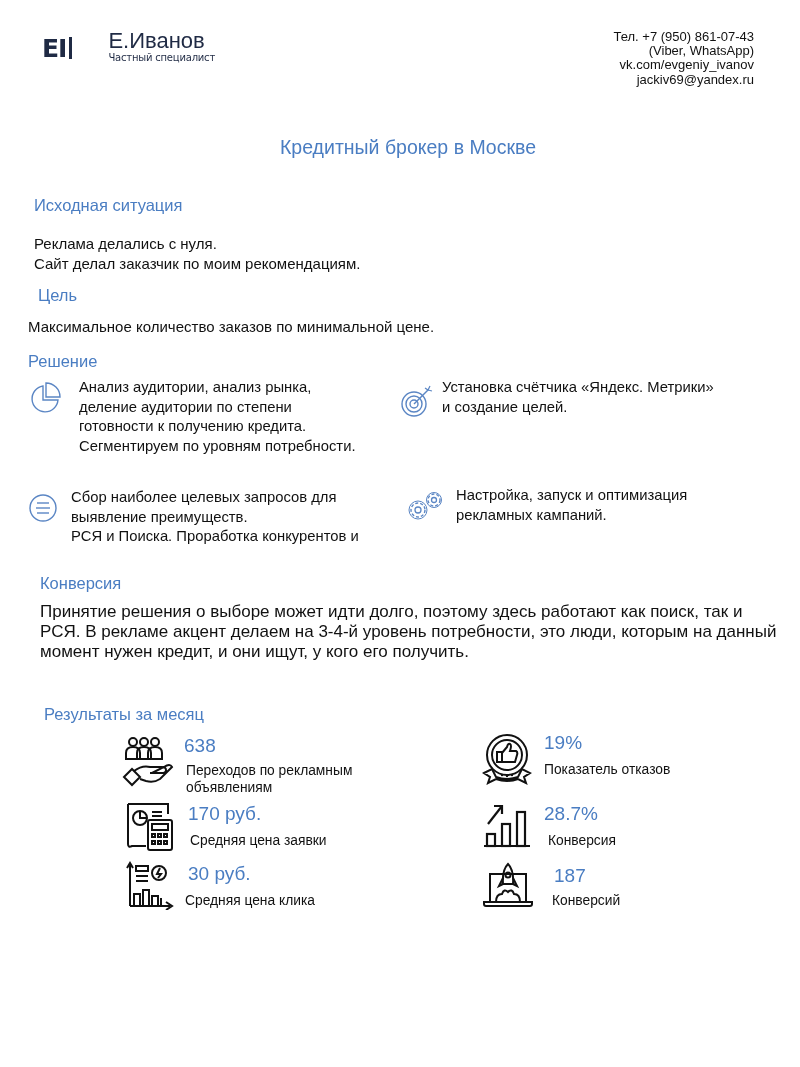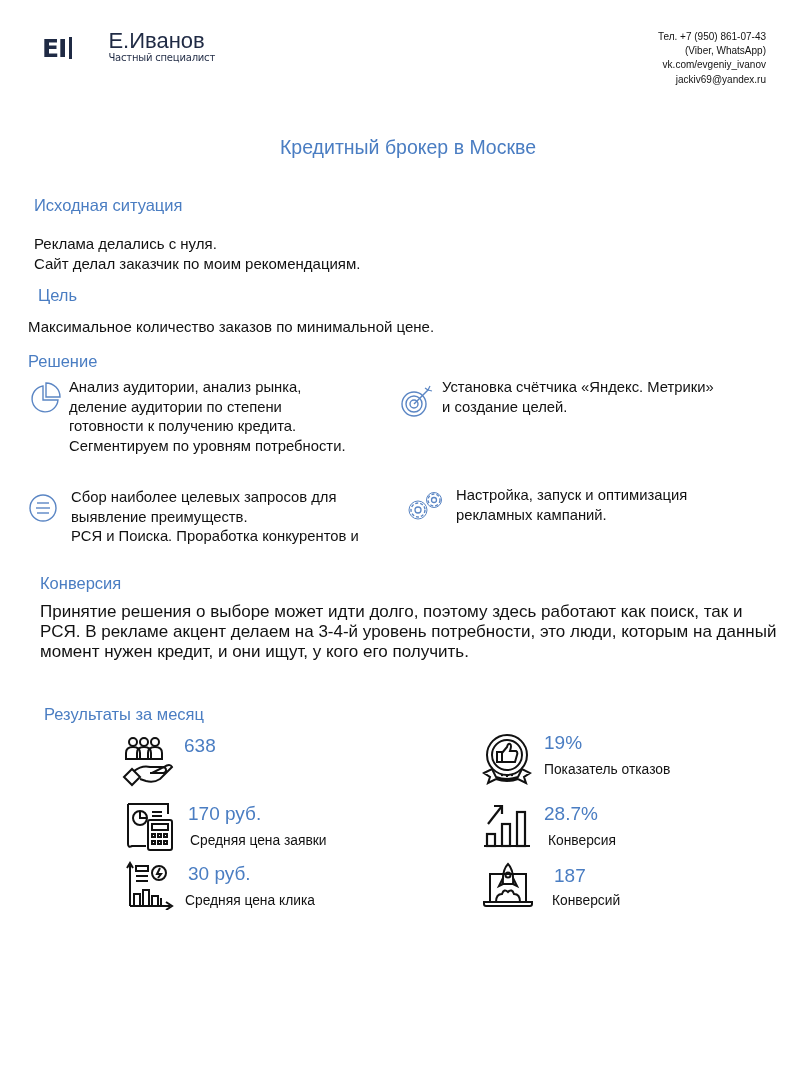--- a/index.html
+++ b/index.html
@@ -8,21 +8,21 @@
   .abs { position: absolute; }
 
   
   .logo { left: 42px; top: 27px; height: 36px; display: flex; align-items: flex-end; gap: 32px; }
   .logo-mark { font-family: "DejaVu Sans", sans-serif; font-weight: bold; font-size: 25px; color: #1f2a44; letter-spacing: -1px; line-height: 28px; }
   .logo-mark .bar { display:inline-block; width:3px; height:22px; background:#1f2a44; margin-left:3px; vertical-align: -2px; }
   .logo-text { margin-left: 4px; display: flex; flex-direction: column; }
   .logo-name { font-size: 22px; color: #1f2a44; line-height: 22px; font-family: "Liberation Sans", sans-serif; }
   .logo-sub { font-size: 10px; color: #1f2a44; line-height: 11px; margin-top: 0px; font-family: "DejaVu Sans", sans-serif; letter-spacing: -0.2px; }
 
-  .contacts { right: 34px; top: 30px; text-align: right; font-size: 10px; line-height: 14.2px; color: #111; }
+  .contacts { right: 46px; top: 30px; text-align: right; font-size: 13px; line-height: 14.2px; color: #111; }
   .contacts div { white-space: nowrap; }
 
   .page-title { left: 0; width: 816px; top: 136px; text-align: center; font-size: 19.5px; color: #4a7dc2; }
 
   .h2 { font-size: 16.5px; color: #4a7dc2; white-space: nowrap; }
   .para { font-size: 15px; line-height: 20px; color: #111; white-space: nowrap; }
 
   .sol-item { display: flex; align-items: flex-start; }
   .sol-icon { width: 36px; height: 36px; flex: none; }
   .sol-text { font-size: 14.8px; line-height: 19.5px; color: #111; white-space: nowrap; }
@@ -56,21 +56,21 @@
 <div class="abs para" style="left:34px; top:234px;">
   <div>Реклама делались с нуля.</div>
   <div>Сайт делал заказчик по моим рекомендациям.</div>
 </div>
 
 <div class="abs h2" style="left:38px; top:286px;">Цель</div>
 <div class="abs para" style="left:28px; top:317px;">Максимальное количество заказов по минимальной цене.</div>
 
 <div class="abs h2" style="left:28px; top:352px;">Решение</div>
 
-<div class="abs sol-item" style="left:28px; top:378px;">
+<div class="abs sol-item" style="left:28px; top:378px;gap:10px;">
   <svg class="sol-icon" style="width:36px;height:34px;margin-top:2px" viewBox="0 0 36 34">
     <path d="M15 6 A13 13 0 1 0 30 20 L15 20 Z" fill="none" stroke="#5b86c4" stroke-width="1.4"></path>
     <path d="M18 3 L18 17 L32 17 A14 14 0 0 0 18 3 Z" fill="none" stroke="#5b86c4" stroke-width="1.4"></path>
   </svg>
   <div class="sol-text" style="margin-left:5px">
     <div>Анализ аудитории, анализ рынка,</div>
     <div>деление аудитории по степени</div>
     <div>готовности к получению кредита.</div>
     <div>Сегментируем по уровням потребности.</div>
   </div>
@@ -136,20 +136,24 @@
         <circle cx="33" cy="9" r="4"></circle>
       <path d="M4 26 V20 Q4 14 11 14 Q18 14 18 20 V26 Z"></path>
       <path d="M15 26 V20 Q15 14 22 14 Q29 14 29 20 V26"></path>
       <path d="M26 26 V20 Q26 14 33 14 Q40 14 40 20 V26 H4"></path>
       <path d="M2 44 L10 36 L18 44 L10 52 Z"></path>
       <path d="M12 38 Q20 32 28 34 L40 34 Q44 34 44 37 Q44 40 40 40 L28 40 M30 40 L42 34 Q48 30 50 34 L38 46 Q32 50 24 48 L18 46"></path>
     </g>
   </svg>
   <div style="margin-left:10px; margin-top:1px">
     <div class="res-value">638</div>
+    <div class="res-label" style="margin-left:2px; margin-top:4px">
+      <div>Переходов по рекламным</div>
+      <div>объявлениям</div>
+    </div>
   </div>
 </div>
 
 <div class="abs res" style="left:480px; top:733px;">
   <svg class="res-icon" width="54" height="52" viewBox="0 0 54 52">
     <g fill="none" stroke="#111" stroke-width="2">
       <circle cx="27" cy="22" r="20"></circle>
       <circle cx="27" cy="22" r="15"></circle>
       <rect x="17" y="19" width="5" height="10"></rect>
       <path d="M22 20 L27 14 Q28 10 30 11 Q32 12 30 18 L36 18 Q38 19 37 22 L35 29 L22 29"></path>

